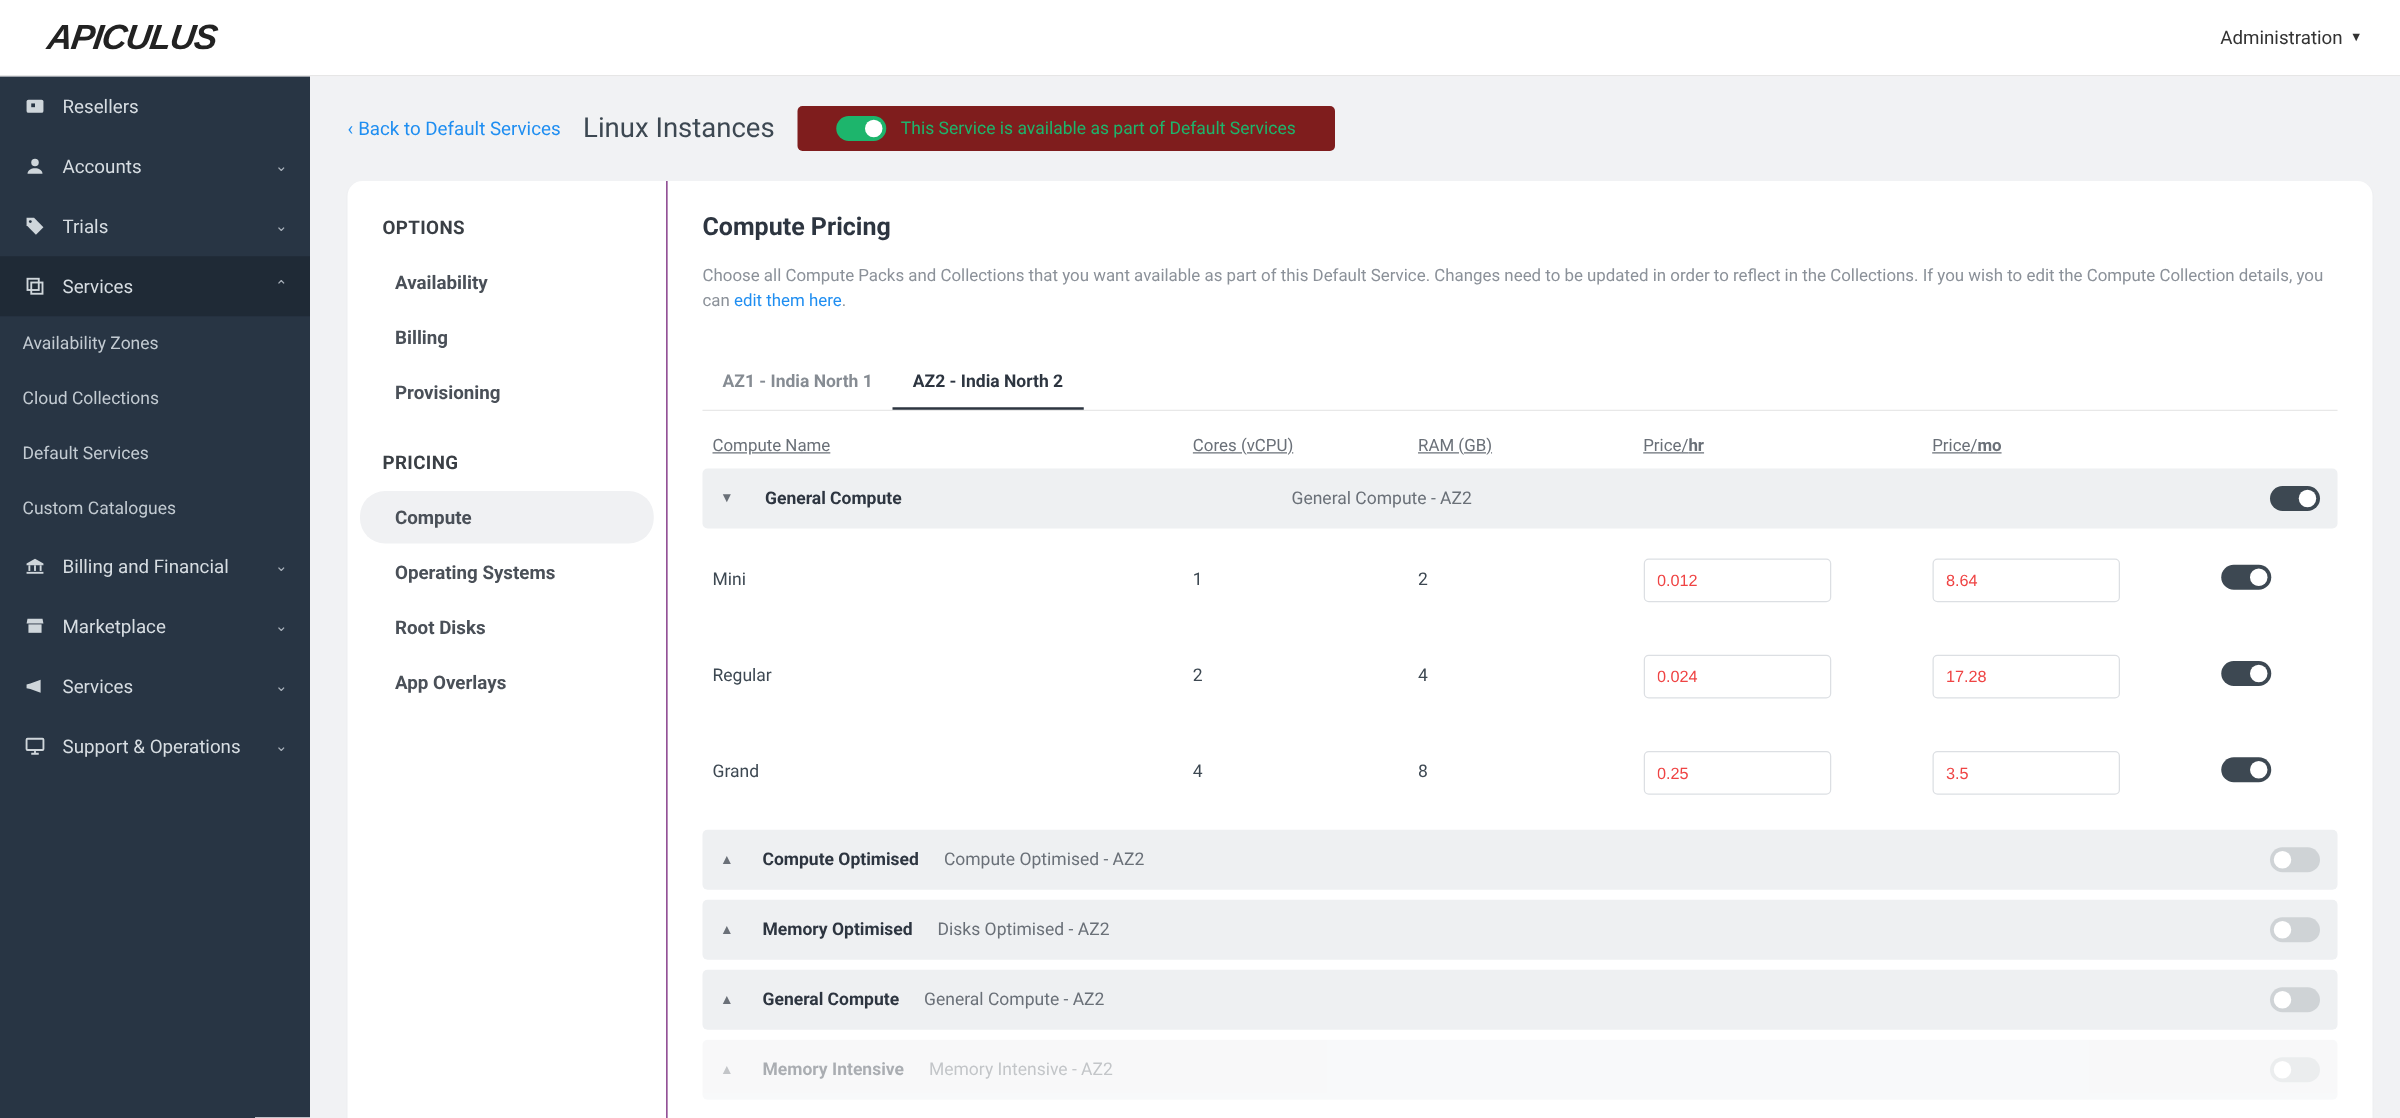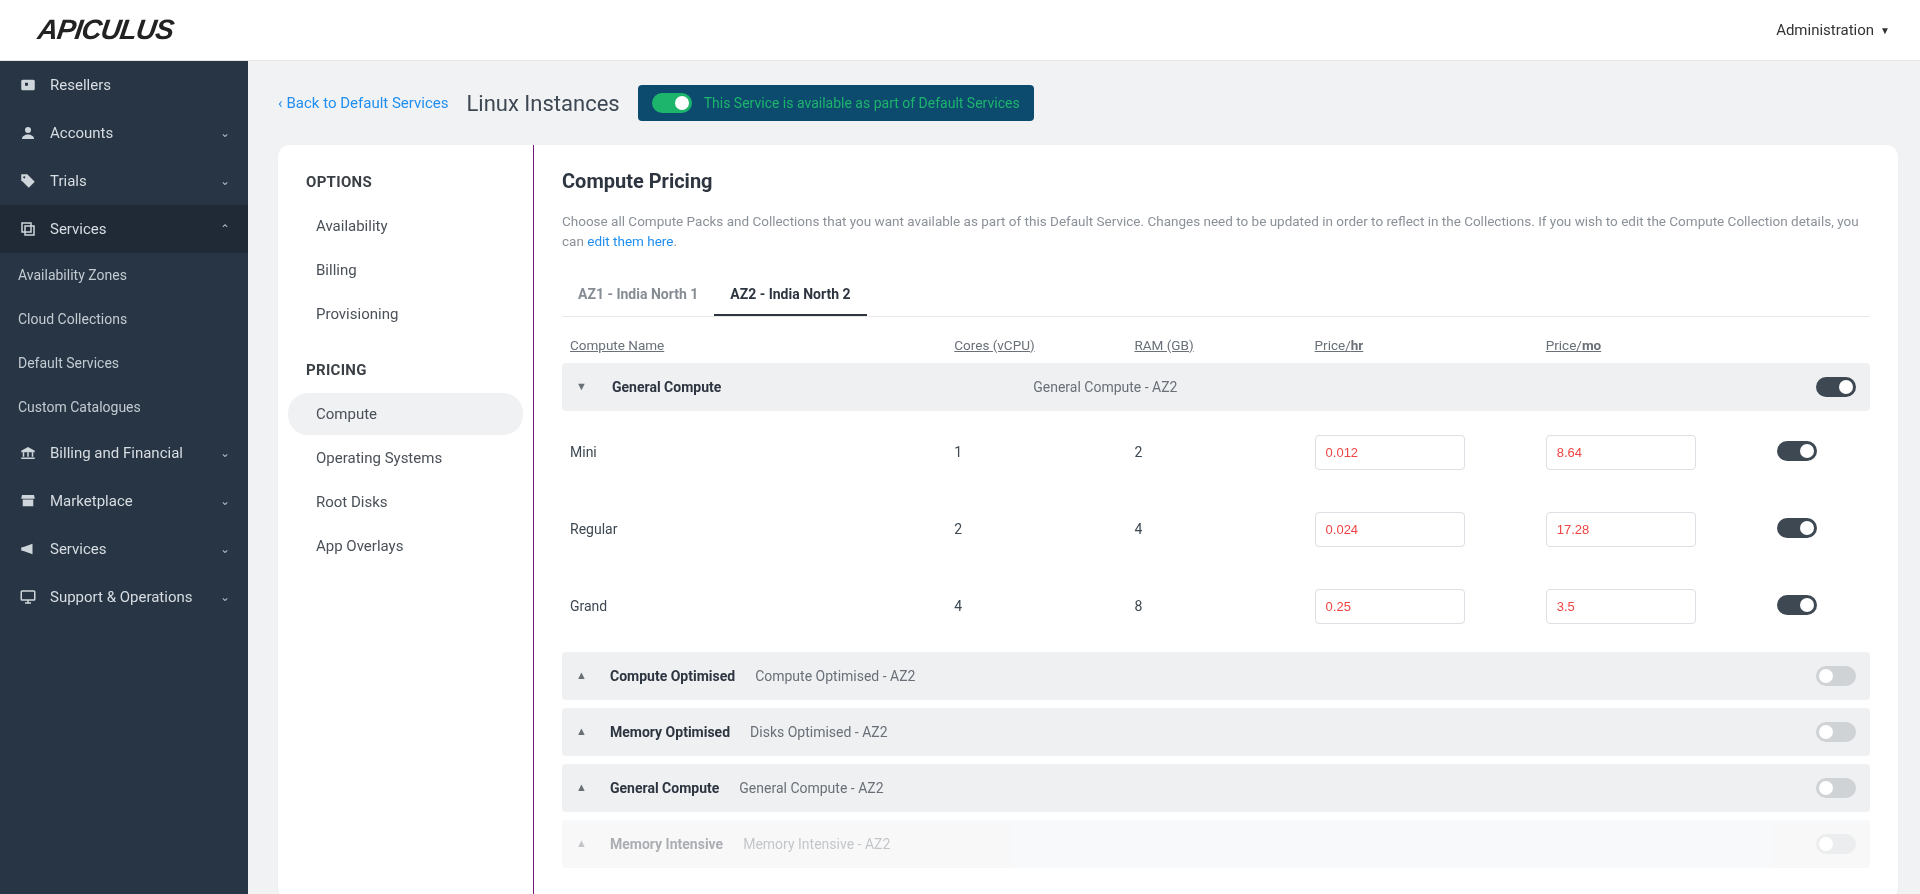--- a/index.html
+++ b/index.html
@@ -13,39 +13,39 @@
 .sidebar { width: 248px; background: #283544; color: #cfd6db; overflow-y: auto; flex-shrink: 0; }
 .nav-item { display: flex; align-items: center; padding: 14px 18px; font-size: 15px; cursor: pointer; color: #d7dde2; }
 .nav-item.sub { padding-left: 18px; font-size: 14px; color: #c3cbd2; }
 .nav-item .nav-icon { width: 20px; height: 20px; margin-right: 12px; display: inline-flex; align-items: center; justify-content: center; }
 .nav-item .chev { margin-left: auto; font-size: 12px; color: #aab3bc; }
 .nav-item.active-section { background: #1f2a36; }
 .content { flex: 1; overflow-y: auto; padding: 24px 22px 0 30px; }
 .page-header { display: flex; align-items: center; gap: 18px; flex-wrap: wrap; margin-bottom: 24px; }
 .back-link { color: #1f8ef1; font-size: 15px; cursor: pointer; display: inline-flex; align-items: center; gap: 4px; }
 .page-title { font-size: 22px; color: #3d4852; font-weight: 400; }
-.banner { background: #0c4a6e; border-radius: 4px; display: inline-flex; align-items: center; padding: 8px 14px; gap: 12px; }
+.banner { background: #7f1d1d; border-radius: 4px; display: inline-flex; align-items: center; padding: 8px 31px; gap: 12px; }
 .banner-text { color: #1db56c; font-size: 14px; }
 .toggle { width: 40px; height: 20px; border-radius: 20px; position: relative; cursor: pointer; display: inline-block; flex-shrink: 0; }
 .toggle .knob { width: 14px; height: 14px; border-radius: 50%; background: #fff; position: absolute; top: 3px; transition: left .15s; }
 .toggle.on.green { background: #1db56c; }
 .toggle.on.green .knob { left: 23px; }
 .toggle.on.dark { background: #3d4852; }
 .toggle.on.dark .knob { left: 23px; }
 .toggle.off { background: #cfd3d6; }
 .toggle.off .knob { left: 3px; }
 .panel { background: #fff; border-radius: 12px; display: flex; min-height: 560px; box-shadow: 0 1px 2px rgba(0,0,0,0.03); }
 .left-col { width: 256px; border-right: 1px solid #701a75; padding: 28px 0; }
 .section-h { font-size: 15px; font-weight: 700; color: #3a3f45; padding: 0 28px 14px; letter-spacing: 0.3px; }
-.opt-item { padding: 12px 28px; font-size: 15px; color: #4a5058; cursor: pointer; border-radius: 20px; margin: 0 10px 2px; }
+.opt-item { padding: 12px 28px; font-size: 15px; color: #4a5058; cursor: pointer; border-radius: 20px; margin: 0 10px 2px; font-weight: bold; }
 .opt-item.active { background: #f0f1f3; }
 .section-gap { height: 24px; }
 .right-col { flex: 1; padding: 24px 28px; }
 .rc-title { font-size: 20px; font-weight: 700; color: #2d3540; margin-bottom: 18px; }
-.rc-desc { font-size: 13.5px; color: #8b9199; margin-bottom: 24px; line-height: 1.5; }
+.rc-desc { font-size: 13.5px; color: #8b9199; margin-bottom: 36px; line-height: 1.5; }
 .rc-desc a { color: #1f8ef1; text-decoration: none; cursor: pointer; }
 .tabs { display: flex; border-bottom: 1px solid #e8e8e8; margin-bottom: 10px; }
 .tab { padding: 10px 16px 12px; font-size: 14px; font-weight: 700; color: #868c93; cursor: pointer; border-bottom: 2px solid transparent; }
 .tab.active { color: #2d3540; border-bottom: 2px solid #2d3540; }
 .grid-head { display: grid; grid-template-columns: 2.2fr 1fr 1fr 1.3fr 1.3fr 0.5fr; gap: 10px; padding: 10px 8px; font-size: 13.5px; color: #6a7078; text-decoration: underline; }
 .group-row { background: #eef0f2; border-radius: 4px; display: grid; grid-template-columns: 28px 1.6fr 3fr 40px; align-items: center; padding: 14px 14px; gap: 8px; margin-bottom: 10px; }
 .group-row .tri { color: #6a7078; font-size: 11px; cursor: pointer; }
 .group-name { font-weight: 700; color: #2d3540; font-size: 14px; }
 .group-sub { color: #6a7078; font-size: 14px; }
 .group-row-compact { background: #eef0f2; border-radius: 4px; display: flex; align-items: center; padding: 14px 14px; gap: 20px; margin-bottom: 8px; }

